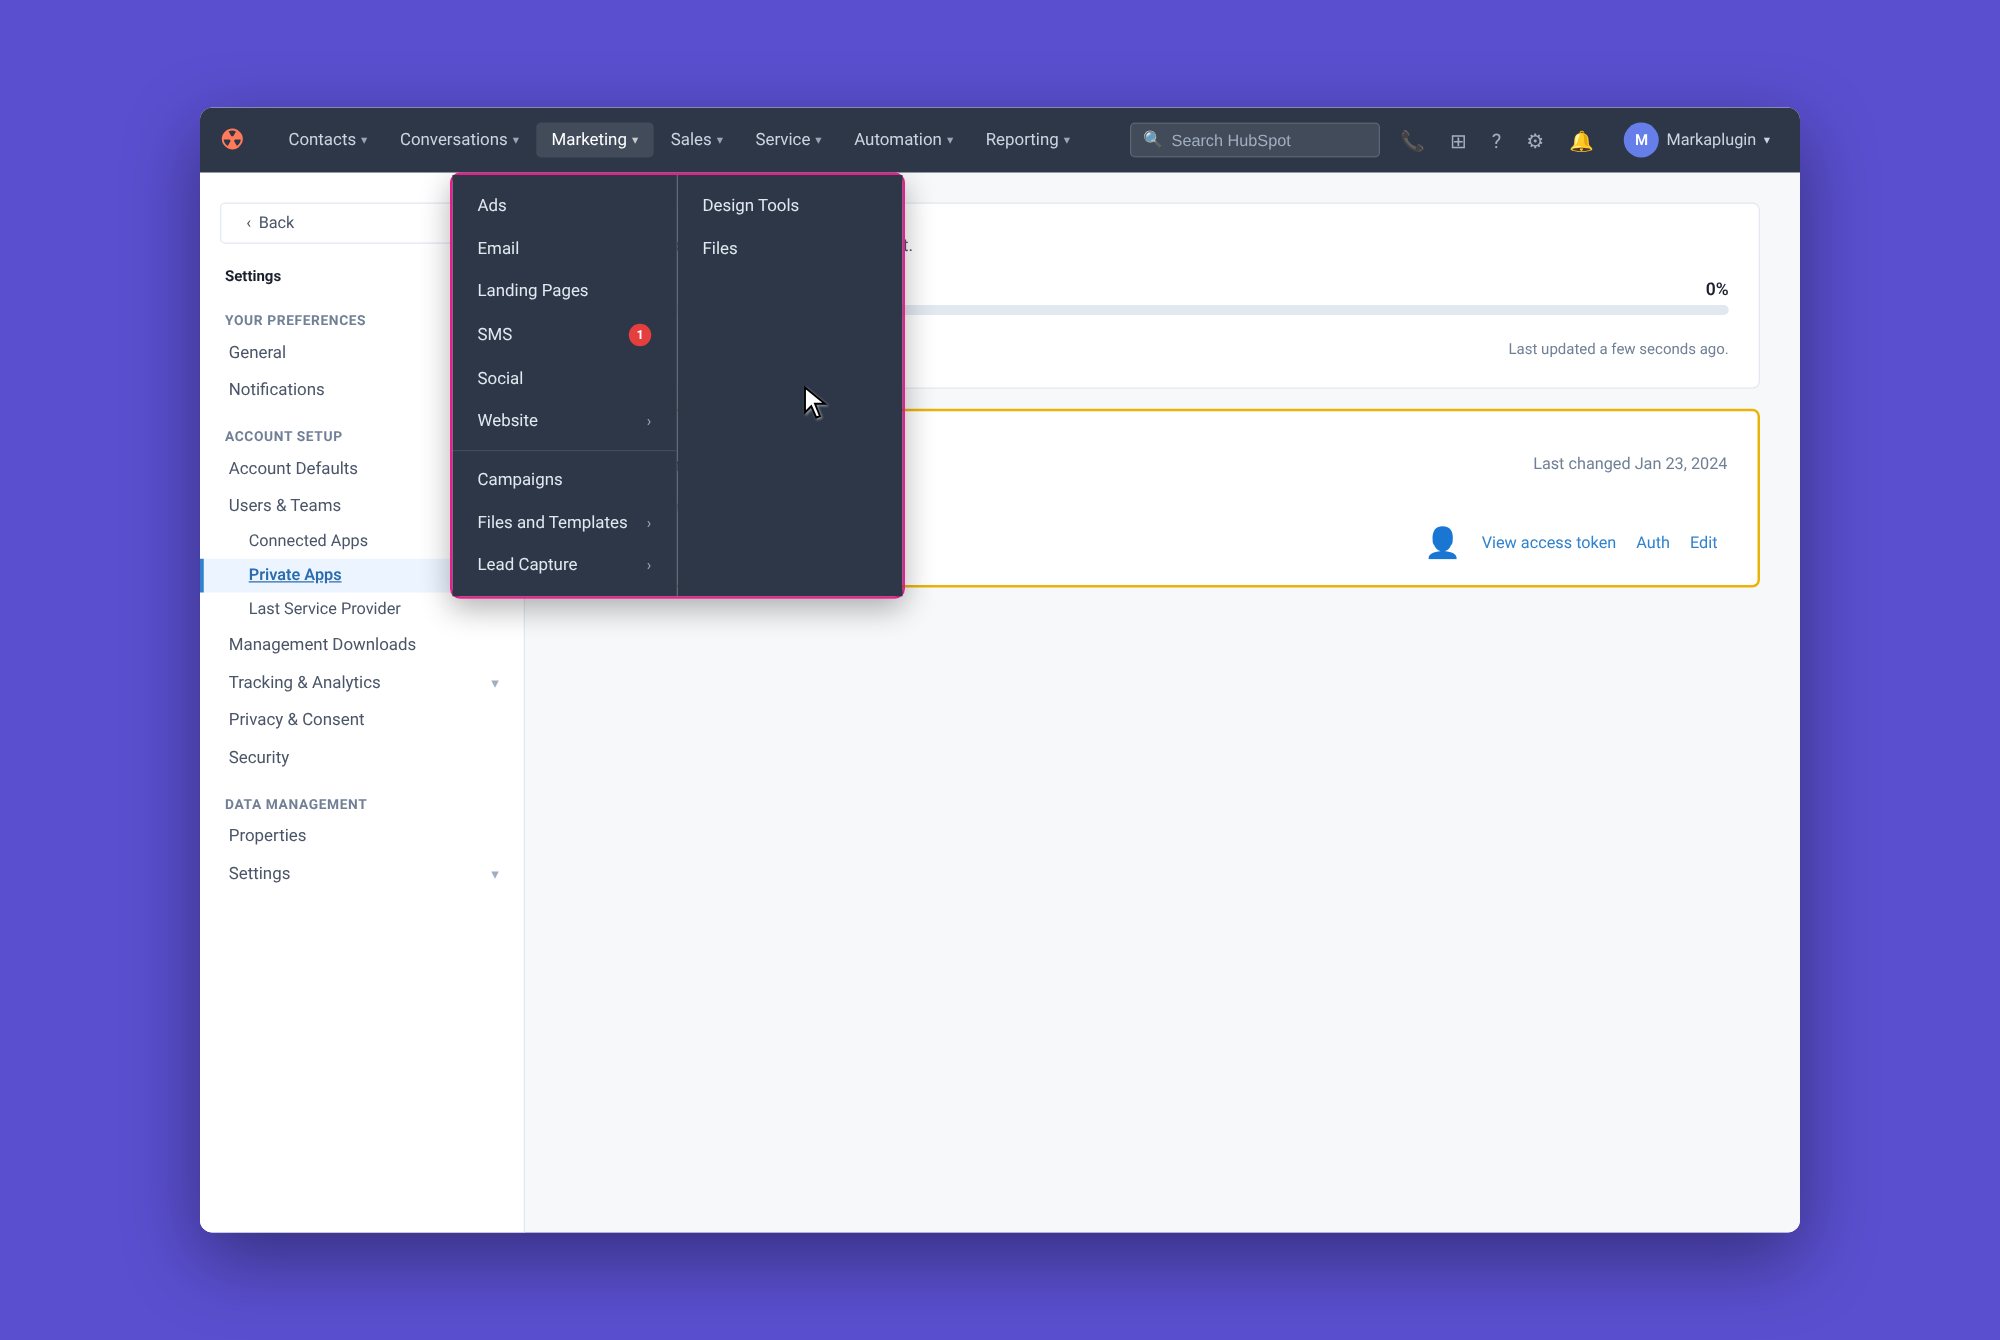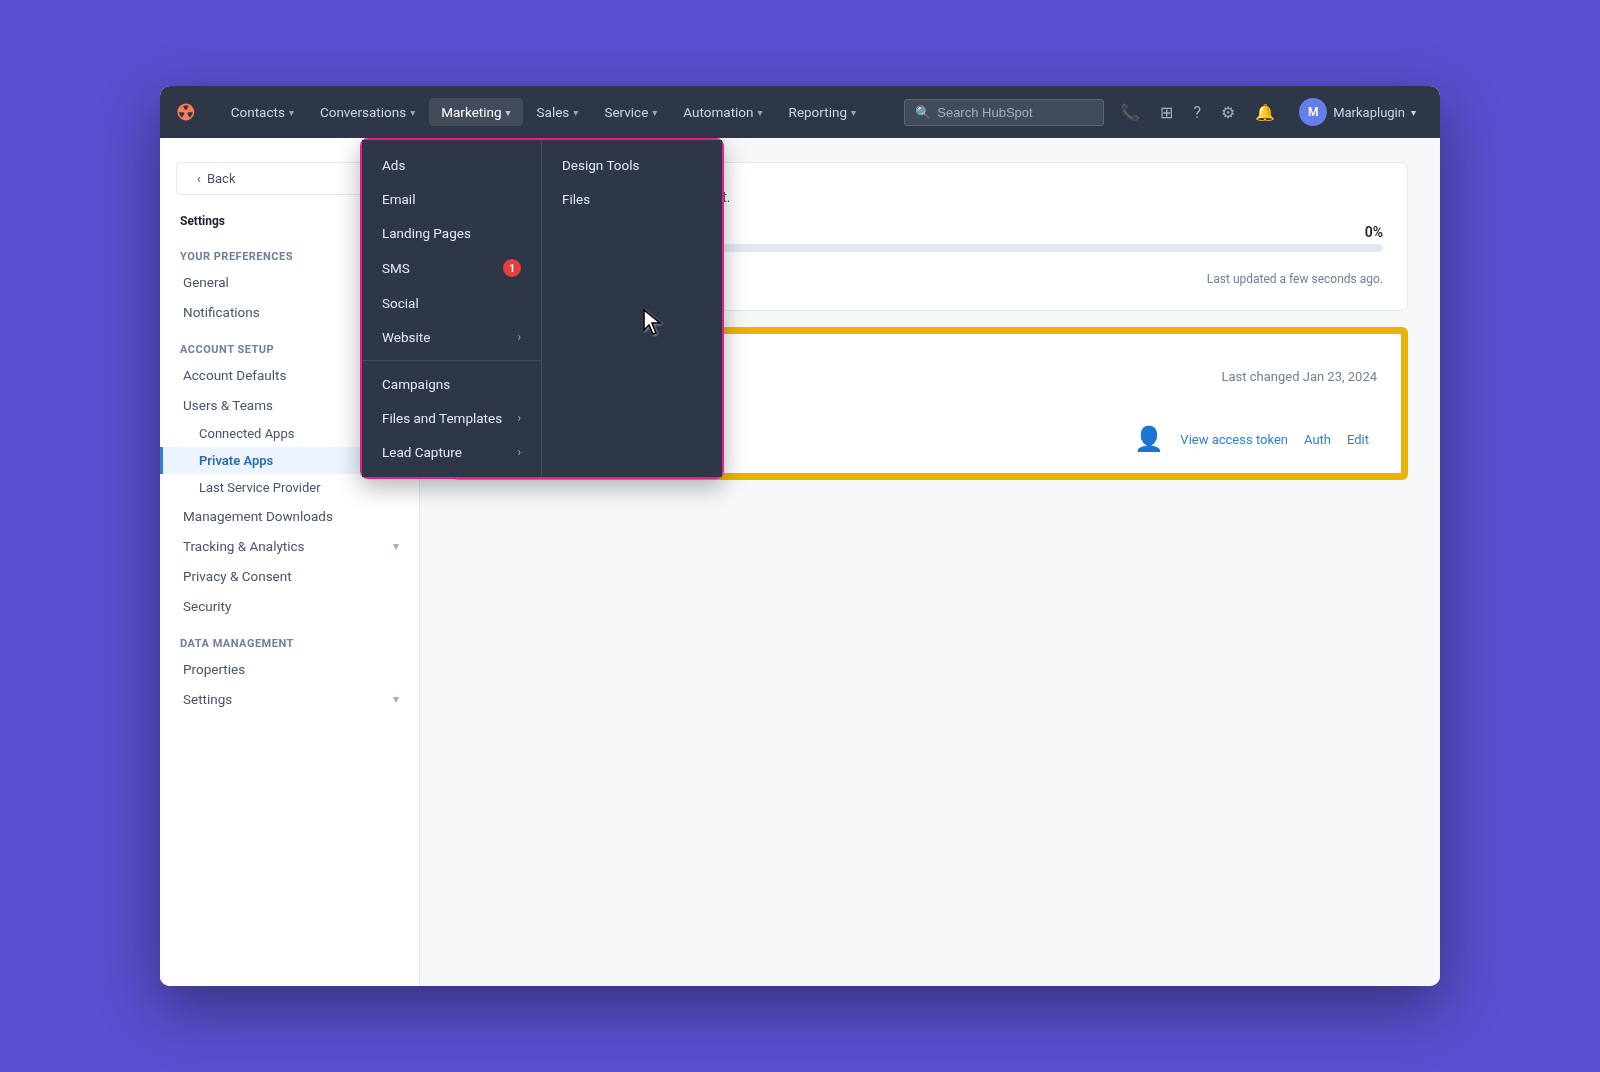--- a/index.html
+++ b/index.html
@@ -214,20 +214,21 @@
       color: #4a5568;
       cursor: pointer;
       border-left: 3px solid transparent;
     }
 
     .sidebar-sub-item.active {
       background: #ebf4ff;
       color: #2b6cb0;
       border-left-color: #3182ce;
       font-weight: 600;
+      text-decoration: underline;
     }
 
     
     .page-content {
       flex: 1;
       padding: 24px 32px;
       overflow-y: auto;
     }
 
     .content-card {
@@ -275,21 +276,21 @@
 
     .progress-updated {
       text-align: right;
       font-size: 12px;
       color: #718096;
       margin-top: 20px;
     }
 
     .app-card {
       background: #fff;
-      border: 7px solid #eab308;
+      border: 2px solid #eab308;
       border-radius: 6px;
       padding: 20px 24px;
     }
 
     .app-card-header {
       display: flex;
       align-items: center;
       justify-content: space-between;
     }
 

